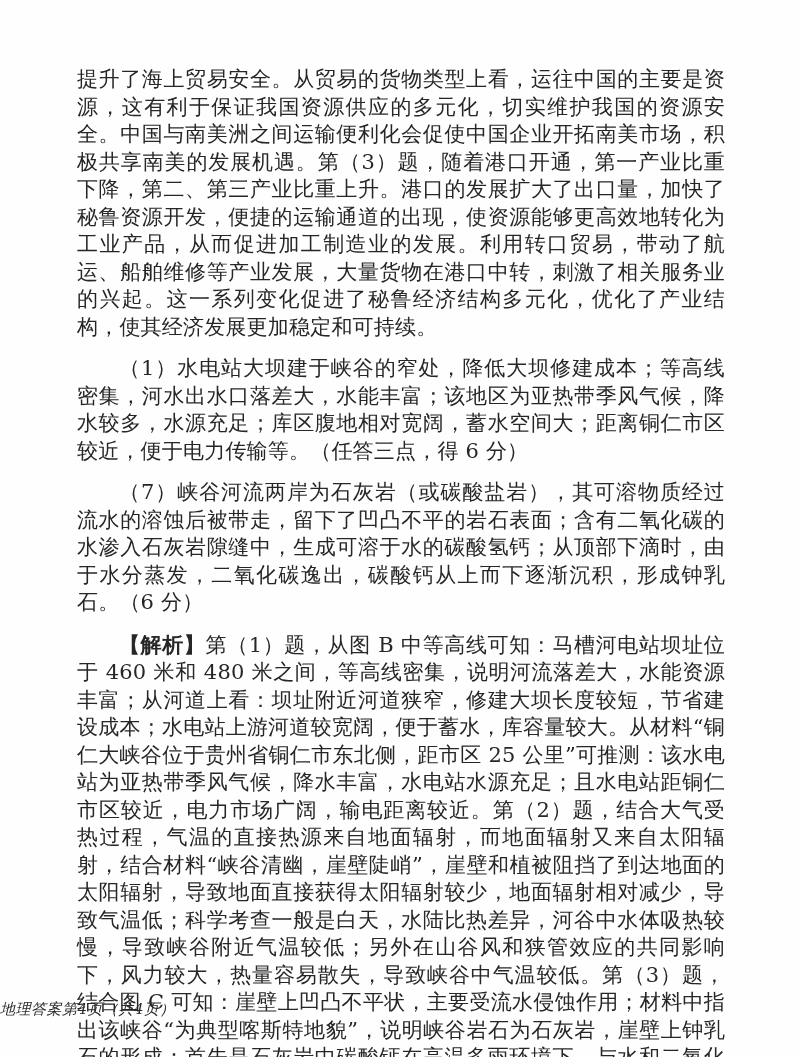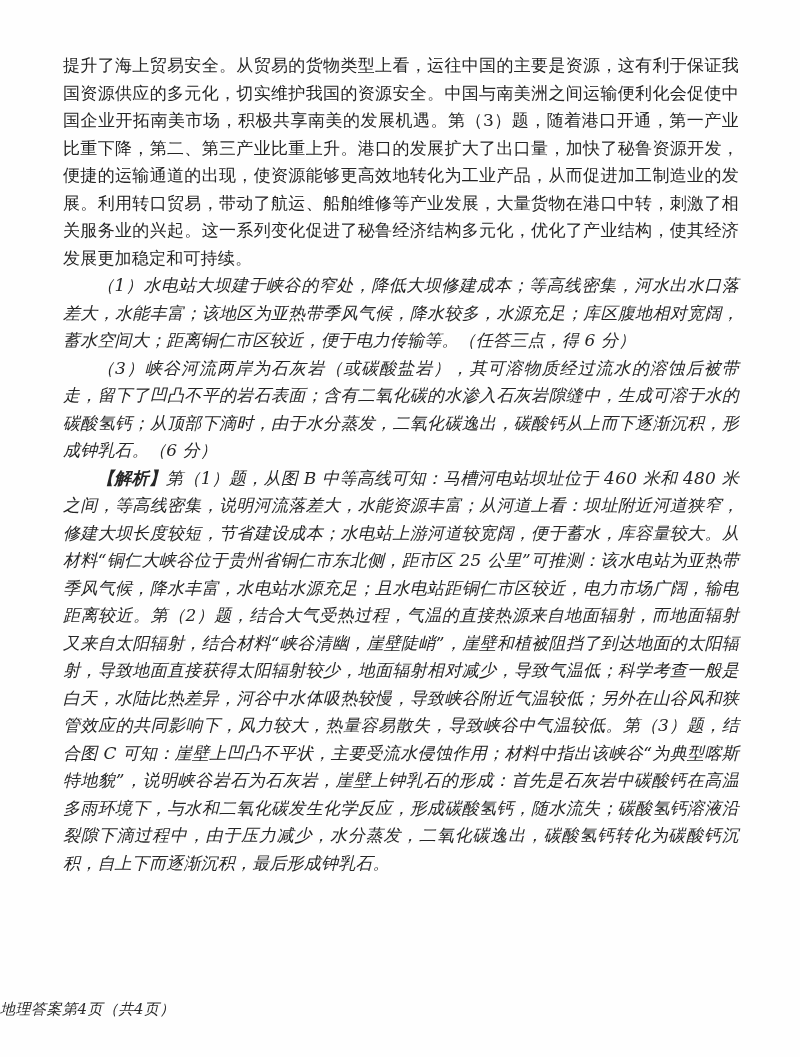--- a/index.html
+++ b/index.html
@@ -23,31 +23,30 @@
     height: 1057px;
     background: #fefefe;
   }
   .text-block {
     position: absolute;
     top: 52px;
     left: 63px;
     width: 676px;
   }
   p.doc-par {
-    margin: 0;
-    font-size: 17px;
+    margin: 14px;
+    font-size: 21px;
     line-height: 27.5px;
     text-align: justify;
     text-justify: inter-ideograph;
     letter-spacing: 0.2px;
     word-break: break-all;
   }
   p.indent {
     text-indent: 2em;
-    font-style: italic;
   }
   .analysis-label {
     font-weight: bold;
   }
   .footer {
     position: absolute;
     top: 1000px;
     left: 0;
     width: 721px;
     text-align: left;
@@ -62,20 +61,20 @@
 
 <div class="page">
   <div class="text-block">
 
     <p class="doc-par">提升了海上贸易安全。从贸易的货物类型上看，运往中国的主要是资源，这有利于保证我国资源供应的多元化，切实维护我国的资源安全。中国与南美洲之间运输便利化会促使中国企业开拓南美市场，积极共享南美的发展机遇。第（3）题，随着港口开通，第一产业比重下降，第二、第三产业比重上升。港口的发展扩大了出口量，加快了秘鲁资源开发，便捷的运输通道的出现，使资源能够更高效地转化为工业产品，从而促进加工制造业的发展。利用转口贸易，带动了航运、船舶维修等产业发展，大量货物在港口中转，刺激了相关服务业的兴起。这一系列变化促进了秘鲁经济结构多元化，优化了产业结构，使其经济发展更加稳定和可持续。</p>
 
 
     <p class="doc-par indent">（1）水电站大坝建于峡谷的窄处，降低大坝修建成本；等高线密集，河水出水口落差大，水能丰富；该地区为亚热带季风气候，降水较多，水源充足；库区腹地相对宽阔，蓄水空间大；距离铜仁市区较近，便于电力传输等。（任答三点，得 6 分）</p>
 
 
-    <p class="doc-par indent">（3）峡谷河流两岸为石灰岩（或碳酸盐岩），其可溶物质经过流水的溶蚀后被带走，留下了凹凸不平的岩石表面；含有二氧化碳的水渗入石灰岩隙缝中，生成可溶于水的碳酸氢钙；从顶部下滴时，由于水分蒸发，二氧化碳逸出，碳酸钙从上而下逐渐沉积，形成钟乳石。（6 分）</p>
+    <p class="doc-par indent">（7）峡谷河流两岸为石灰岩（或碳酸盐岩），其可溶物质经过流水的溶蚀后被带走，留下了凹凸不平的岩石表面；含有二氧化碳的水渗入石灰岩隙缝中，生成可溶于水的碳酸氢钙；从顶部下滴时，由于水分蒸发，二氧化碳逸出，碳酸钙从上而下逐渐沉积，形成钟乳石。（6 分）</p>
 
     <p class="doc-par indent"><span class="analysis-label">【解析】</span><span>第（1）题，从图 B 中等高线可知：马槽河电站坝址位于 460 米和 480 米之间，等高线密集，说明河流落差大，水能资源丰富；从河道上看：坝址附近河道狭窄，修建大坝长度较短，节省建设成本；水电站上游河道较宽阔，便于蓄水，库容量较大。从材料“铜仁大峡谷位于贵州省铜仁市东北侧，距市区 25 公里”可推测：该水电站为亚热带季风气候，降水丰富，水电站水源充足；且水电站距铜仁市区较近，电力市场广阔，输电距离较近。第（2）题，结合大气受热过程，气温的直接热源来自地面辐射，而地面辐射又来自太阳辐射，结合材料“峡谷清幽，崖壁陡峭”，崖壁和植被阻挡了到达地面的太阳辐射，导致地面直接获得太阳辐射较少，地面辐射相对减少，导致气温低；科学考查一般是白天，水陆比热差异，河谷中水体吸热较慢，导致峡谷附近气温较低；另外在山谷风和狭管效应的共同影响下，风力较大，热量容易散失，导致峡谷中气温较低。第（3）题，结合图 C 可知：崖壁上凹凸不平状，主要受流水侵蚀作用；材料中指出该峡谷“为典型喀斯特地貌”，说明峡谷岩石为石灰岩，崖壁上钟乳石的形成：首先是石灰岩中碳酸钙在高温多雨环境下，与水和二氧化碳发生化学反应，形成碳酸氢钙，随水流失；碳酸氢钙溶液沿裂隙下滴过程中，由于压力减少，水分蒸发，二氧化碳逸出，碳酸氢钙转化为碳酸钙沉积，自上下而逐渐沉积，最后形成钟乳石。</span></p>
 
   </div>
 
   <div class="footer">地理答案第4页（共4页）</div>
 </div>
 
 </body></html>

